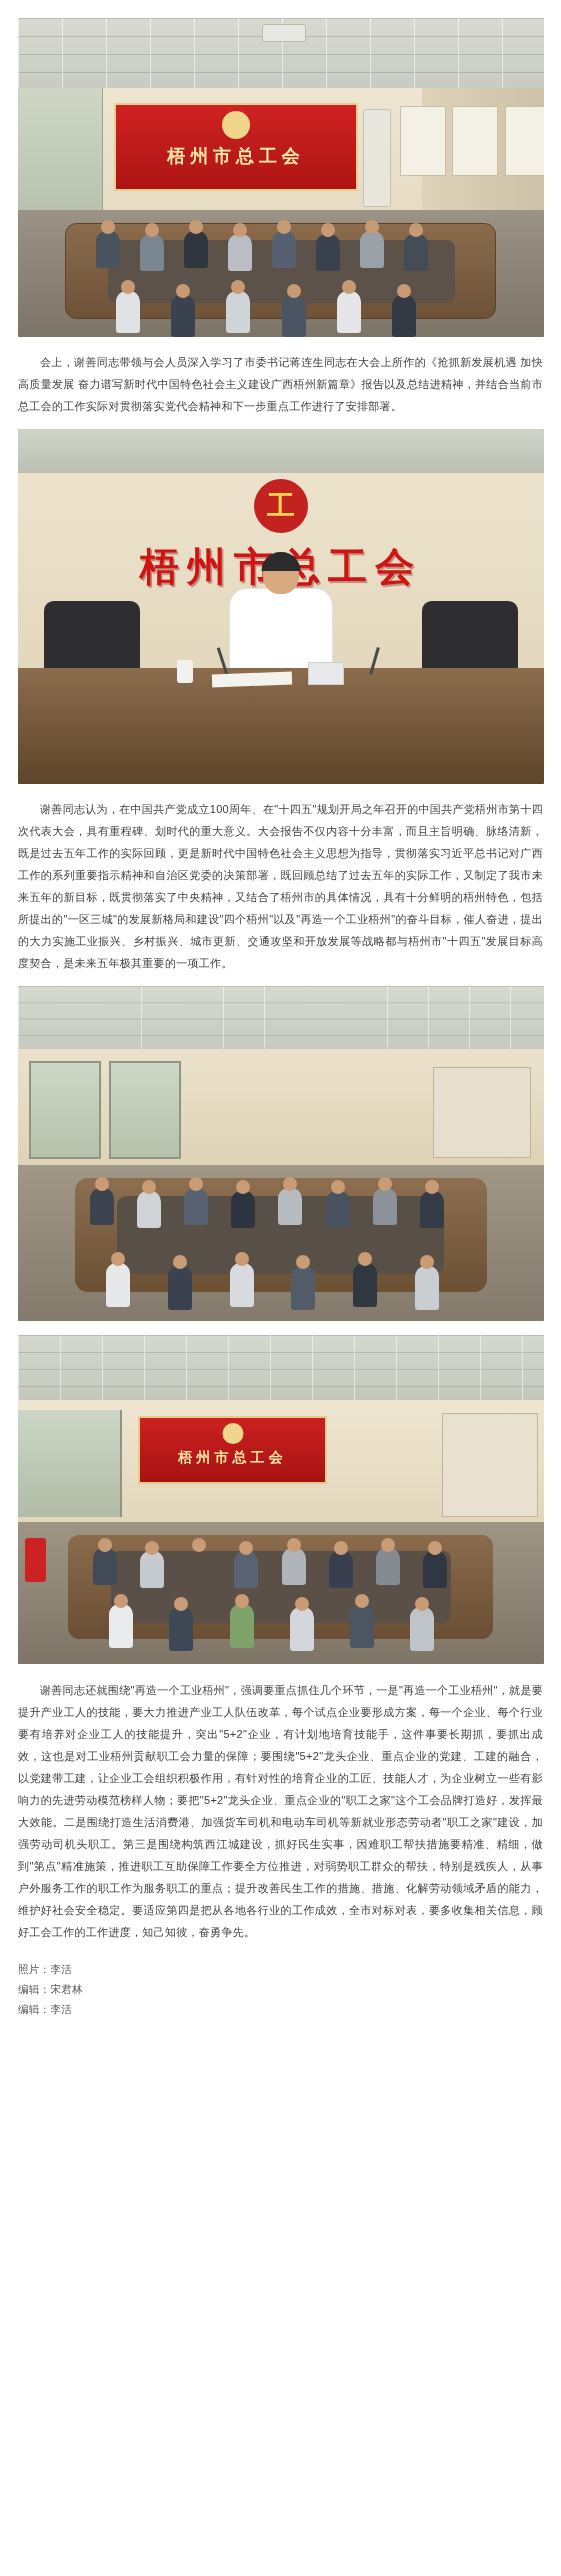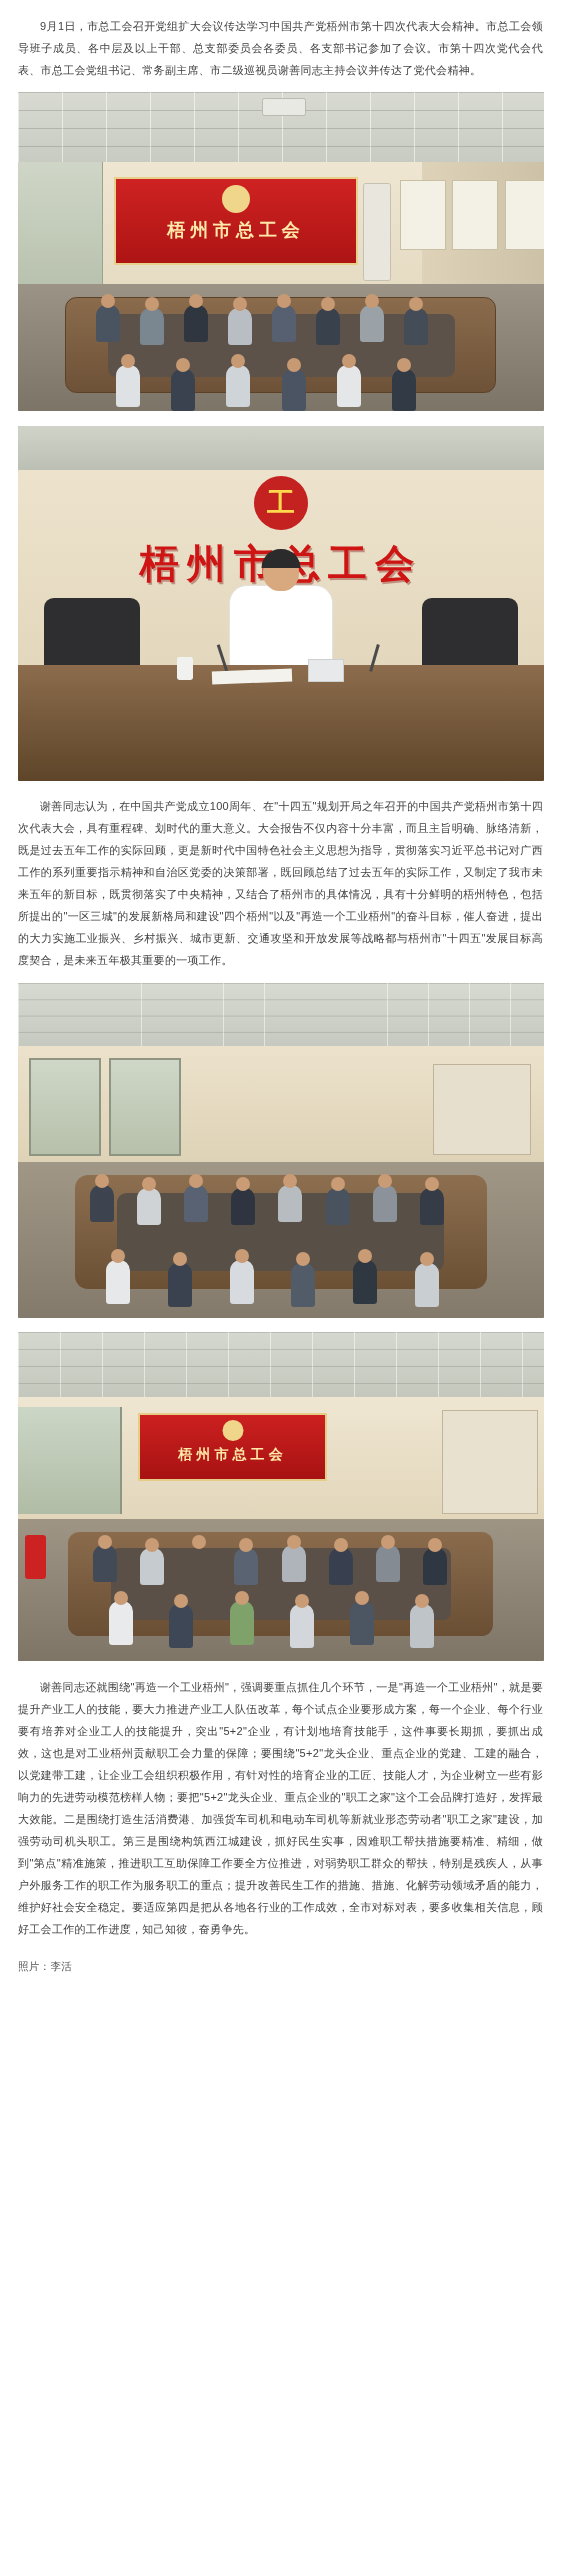--- a/index.html
+++ b/index.html
@@ -270,21 +270,20 @@
     line-height: 1.9;
     color: #555555;
   }
   .credits div { letter-spacing: 0.2px; }
 </style>
 </head>
 <body>
 
 <div class="page">
 
-  <p class="para">9月1日，市总工会召开党组扩大会议传达学习中国共产党梧州市第十四次代表大会精神。市总工会领导班子成员、各中层及以上干部、总支部委员会各委员、各支部书记参加了会议。市第十四次党代会代表、市总工会党组书记、常务副主席、市二级巡视员谢善同志主持会议并传达了党代会精神。</p>
 
   <div class="photo p1">
     <div class="photo-inner">
       <div class="ceiling"></div>
       <div class="ceilgrid"></div>
       <div class="proj"></div>
       <div class="wallback"></div>
       <div class="leftwin"></div>
       <div class="sidewall"></div>
       <div class="board b1"></div>
@@ -337,20 +336,21 @@
         </div>
       <div class="person" style="left:319px; top:273px; background:#e4e6e8; height:42px;">
           <span class="head"></span>
         </div>
       <div class="person" style="left:374px; top:277px; background:#323a46; height:42px;">
           <span class="head"></span>
         </div>
     </div>
   </div>
 
+  <p class="para">会上，谢善同志带领与会人员深入学习了市委书记蒋连生同志在大会上所作的《抢抓新发展机遇 加快高质量发展 奋力谱写新时代中国特色社会主义建设广西梧州新篇章》报告以及总结进精神，并结合当前市总工会的工作实际对贯彻落实党代会精神和下一步重点工作进行了安排部署。</p>
 
   <div class="photo p2">
     <div class="photo-inner">
       <div class="ceil"></div>
       <div class="wall"></div>
       <div class="emblem">
         <div class="circle"></div>
         <div class="glyph">工</div>
       </div>
       <div class="bigtitle">梧州市总工会</div>
@@ -490,16 +490,18 @@
       <div class="pe" style="left:392px; top:272px; height:44px; background:#bfc4c9;">
           <span class="hd"></span>
         </div>
     </div>
   </div>
 
   <p class="para">谢善同志还就围绕"再造一个工业梧州"，强调要重点抓住几个环节，一是"再造一个工业梧州"，就是要提升产业工人的技能，要大力推进产业工人队伍改革，每个试点企业要形成方案，每一个企业、每个行业要有培养对企业工人的技能提升，突出"5+2"企业，有计划地培育技能手，这件事要长期抓，要抓出成效，这也是对工业梧州贡献职工会力量的保障；要围绕"5+2"龙头企业、重点企业的党建、工建的融合，以党建带工建，让企业工会组织积极作用，有针对性的培育企业的工匠、技能人才，为企业树立一些有影响力的先进劳动模范榜样人物；要把"5+2"龙头企业、重点企业的"职工之家"这个工会品牌打造好，发挥最大效能。二是围绕打造生活消费港、加强货车司机和电动车司机等新就业形态劳动者"职工之家"建设，加强劳动司机头职工。第三是围绕构筑西江城建设，抓好民生实事，因难职工帮扶措施要精准、精细，做到"第点"精准施策，推进职工互助保障工作要全方位推进，对弱势职工群众的帮扶，特别是残疾人，从事户外服务工作的职工作为服务职工的重点；提升改善民生工作的措施、措施、化解劳动领域矛盾的能力，维护好社会安全稳定。要适应第四是把从各地各行业的工作成效，全市对标对表，要多收集相关信息，顾好工会工作的工作进度，知己知彼，奋勇争先。</p>
 
   <div class="credits">
     <div>照片：李活</div>
+    <div>编辑：宋君林</div>
+    <div>编辑：李活</div>
   </div>
 
 </div>
 
 
 </body></html>

